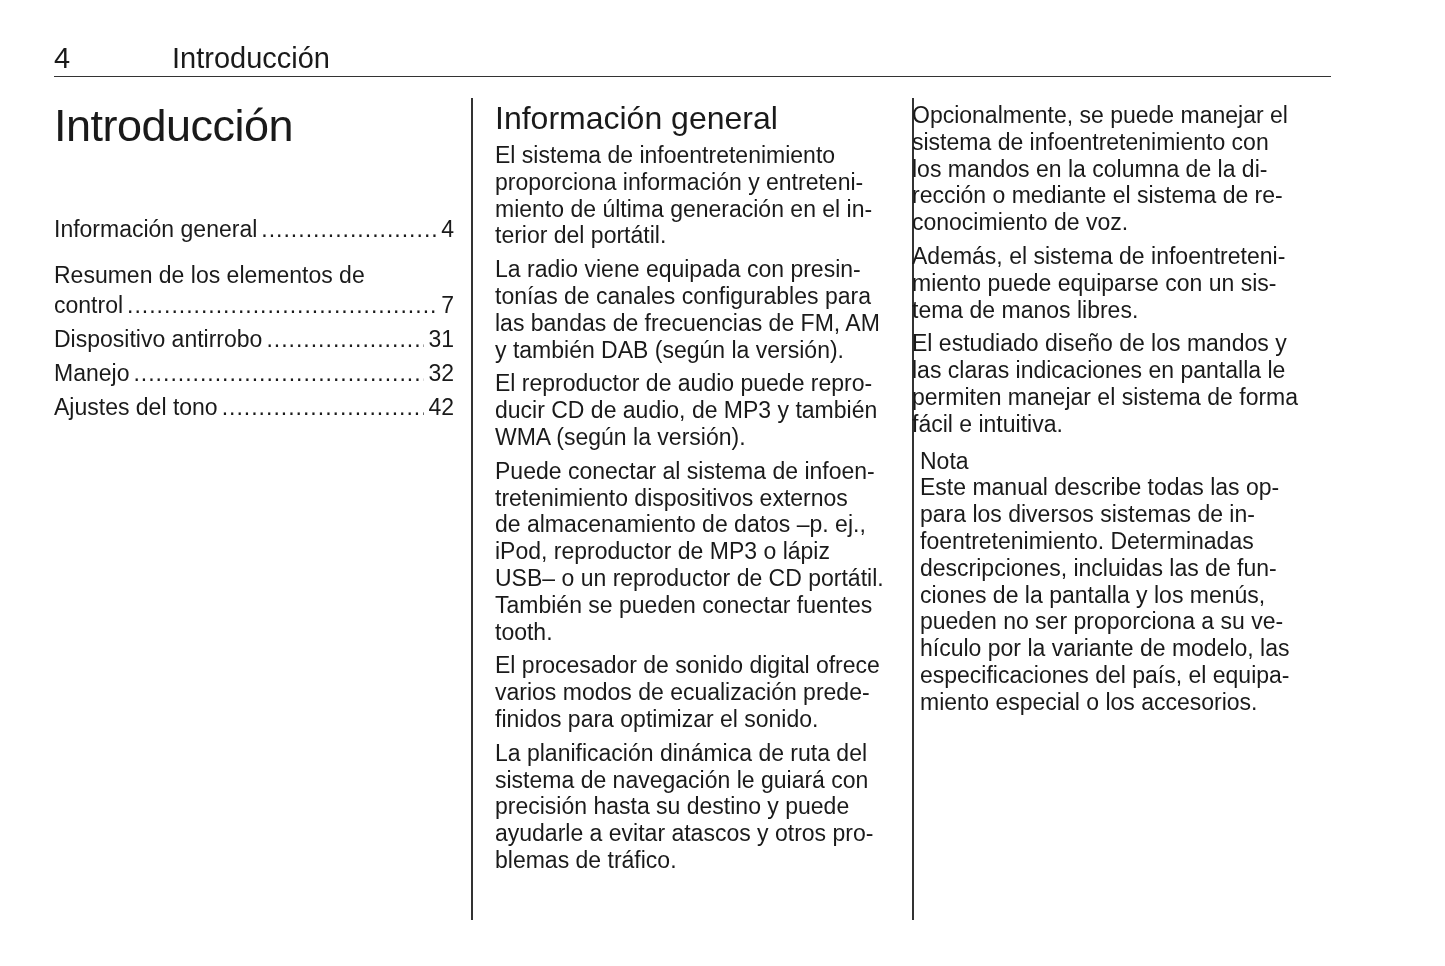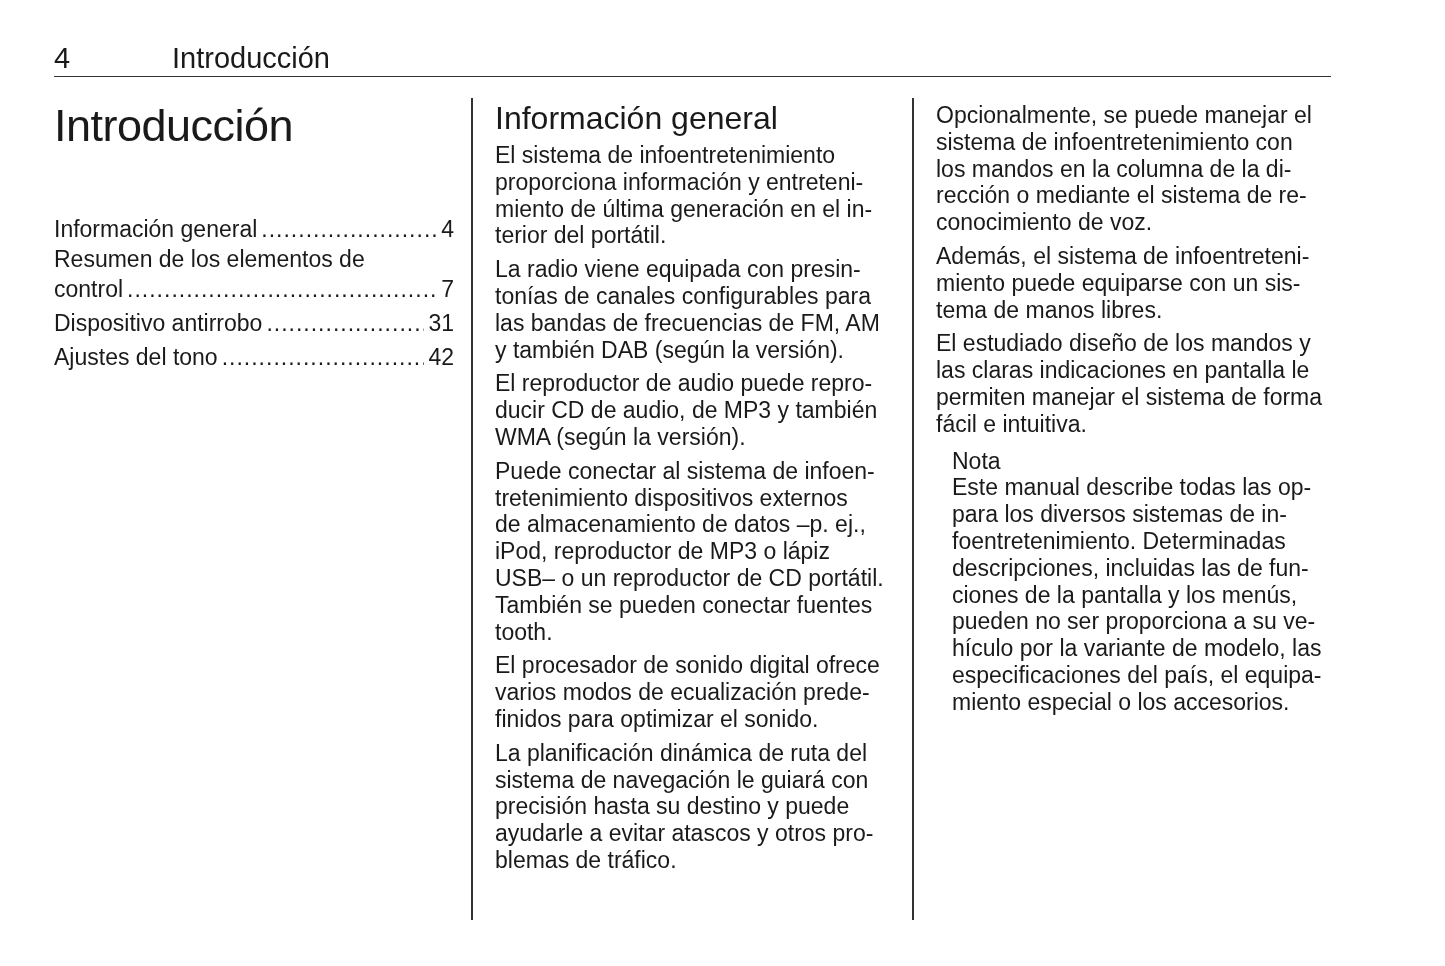--- a/index.html
+++ b/index.html
@@ -9,62 +9,67 @@
     }
     .running-head {
       position: absolute; left: 54px; top: 40px; width: 1277px; height: 36px;
       border-bottom: 1.5px solid #333;
     }
     .page-num { position: absolute; left: 0; top: 2px; font-size: 29px; }
     .head-title { position: absolute; left: 118px; top: 2px; font-size: 29px; }
     .col { position: absolute; top: 98px; }
     .col-left { left: 54px; width: 400px; }
     .col-mid { left: 495px; width: 400px; }
-    .col-right { left: 936px; width: 400px; }
+    .col-right { left: 912px; width: 400px; }
     .divider { position: absolute; top: 98px; width: 1.5px; height: 822px; background: #333; }
     .chapter-title { font-size: 45px; margin: 2px 0 0 0; line-height: 52px; font-weight: normal; letter-spacing: -0.5px; }
     .toc { margin-top: 60px; }
     .toc-entry { display: flex; font-size: 23px; line-height: 34px; }
     .toc-entry .lbl { white-space: nowrap; }
     .toc-entry .dots { flex: 1; overflow: hidden; white-space: nowrap; margin: 0 4px; }
     .toc-entry .dots::before { content: "................................................................................................"; letter-spacing: 1px; }
     .toc-entry .pg { white-space: nowrap; }
     .toc-sub { font-size: 23px; line-height: 26px; }
     .section-title { font-size: 32px; line-height: 40px; margin: 0 0 4px 0; font-weight: normal; }
     .para { font-size: 23px; line-height: 26.8px; margin: 0 0 7px 0; }
     .para .ln { display: block; white-space: nowrap; }
-    .note { margin-left: 16px; margin-top: 10px; }
+    .note { margin-left: 8px; margin-top: 10px; }
     .note-head { font-size: 23px; line-height: 26.8px; }
   </style>
 </head>
 <body>
 
 <div class="running-head">
   <span class="page-num">4</span>
   <span class="head-title">Introducción</span>
 </div>
 
 <div class="col col-left">
   <h1 class="chapter-title">Introducción</h1>
   <div class="toc">
     <div class="toc-entry">
       <span class="lbl">Información general</span>
         <span class="dots"></span>
         <span class="pg">4</span>
     </div>
-    <div class="toc-sub" style="margin-top:0;">Resumen de los elementos de</div>
+    <div class="toc-sub" style="margin-top:16px;">Resumen de los elementos de</div>
     <div class="toc-entry">
       <span class="lbl">control</span>
         <span class="dots"></span>
         <span class="pg">7</span>
     </div>
     <div class="toc-entry">
       <span class="lbl">Dispositivo antirrobo</span>
         <span class="dots"></span>
         <span class="pg">31</span>
+    </div>
+    <div class="toc-entry">
+      <span class="lbl">Manejo</span>
+        <span class="dots"></span>
+        <span class="pg">32</span>
     </div>
     <div class="toc-entry">
       <span class="lbl">Ajustes del tono</span>
         <span class="dots"></span>
         <span class="pg">42</span>
     </div>
   </div>
 </div>
 
 <div class="divider" style="left:471px;"></div>

